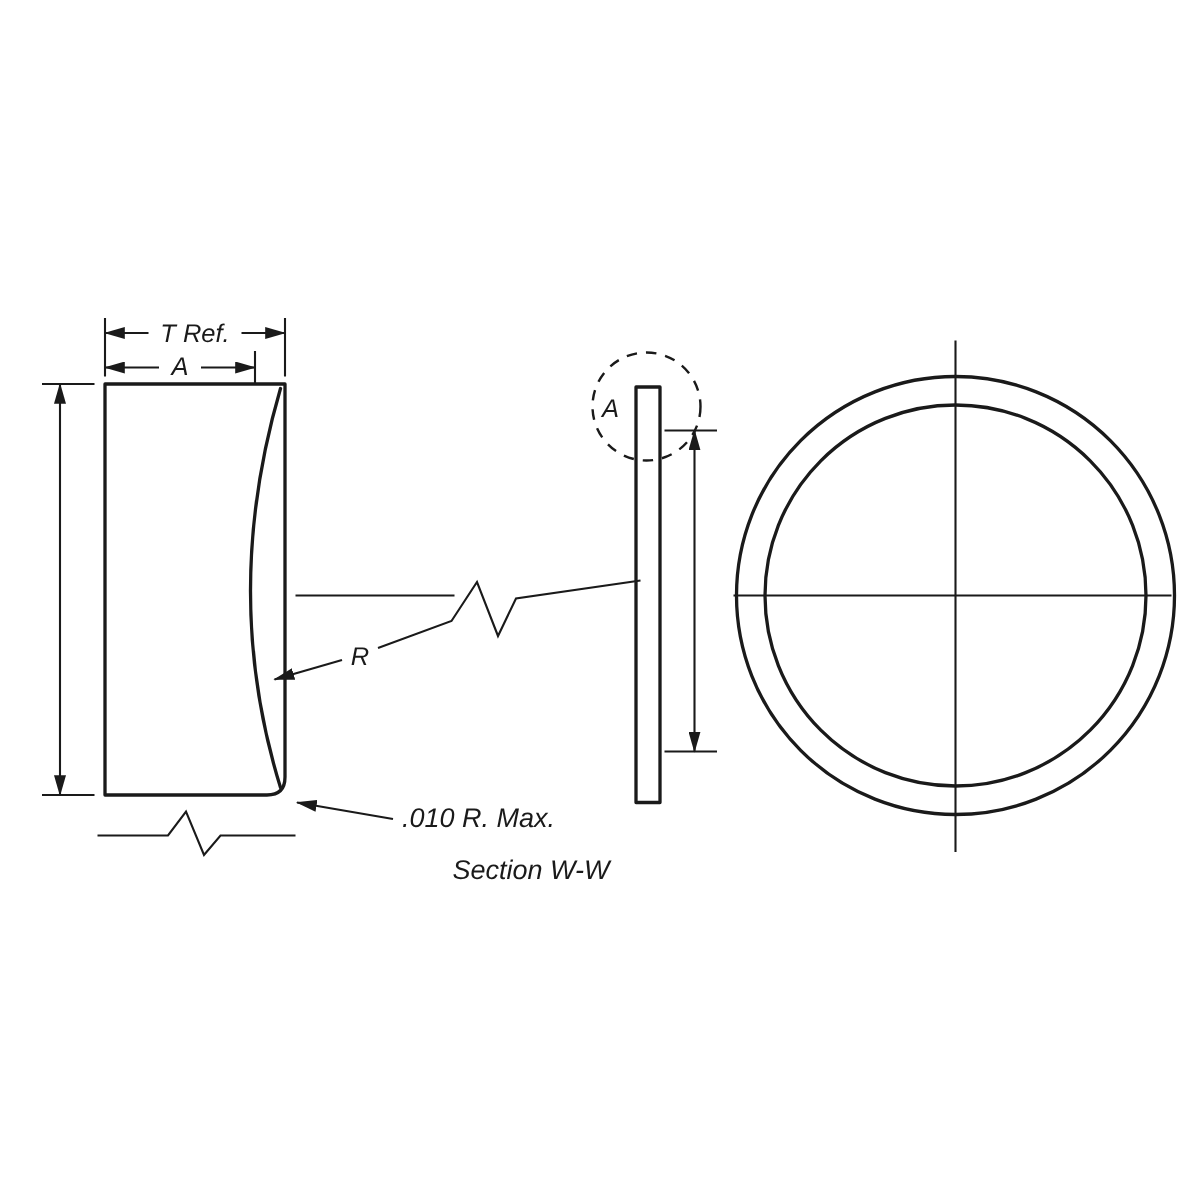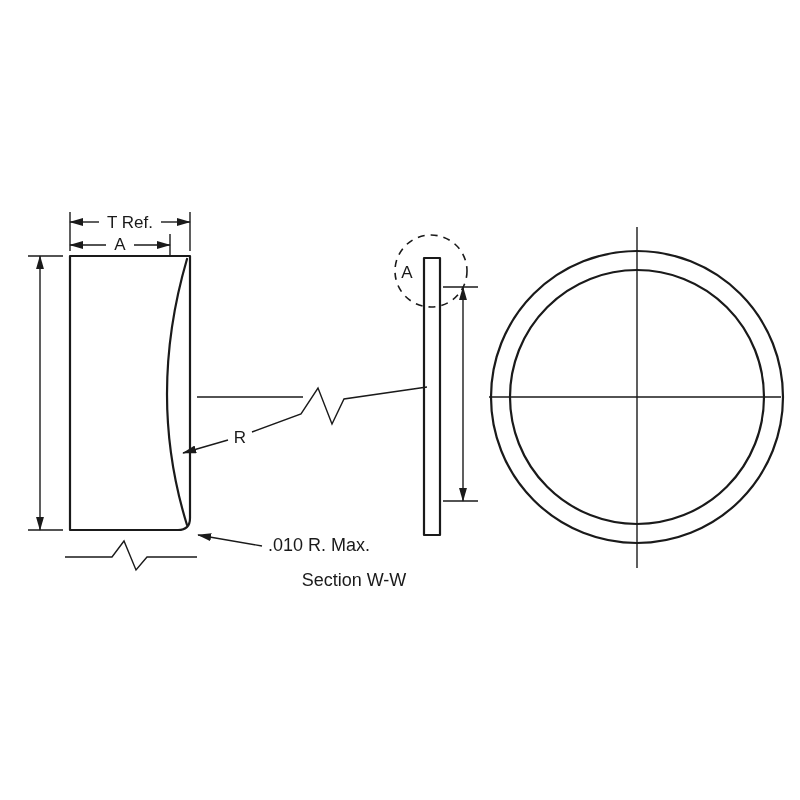--- a/index.html
+++ b/index.html
@@ -8,20 +8,21 @@
     width: 800px;
     height: 800px;
     background: #ffffff;
     font-family: "Liberation Sans", sans-serif;
   }
   .stage {
     position: relative;
     width: 800px;
     height: 800px;
     background: #ffffff;
+    font-style: italic;
   }
   svg { display: block; }
   .obj {
     fill: none;
     stroke: #1a1a1a;
     stroke-width: 2.2;
     stroke-linecap: round;
     stroke-linejoin: round;
   }
   .thin {

